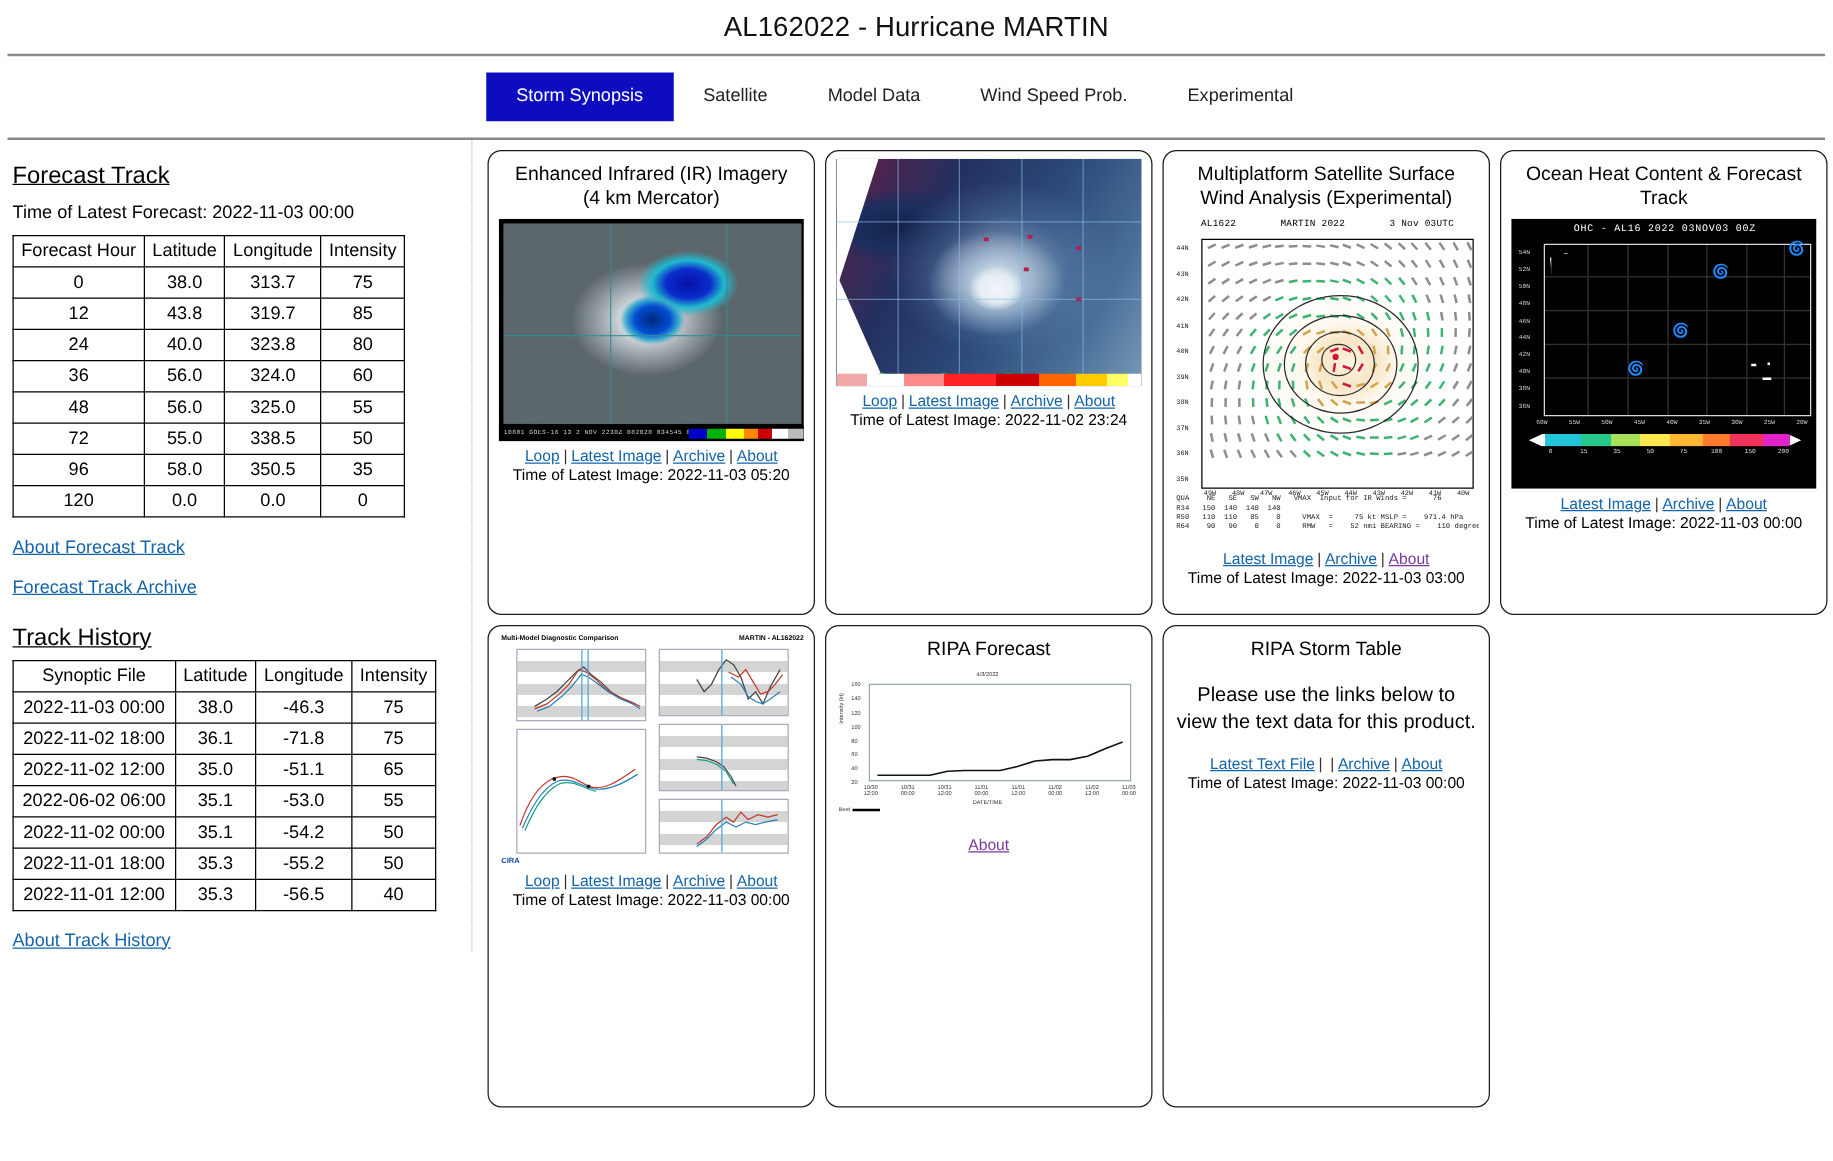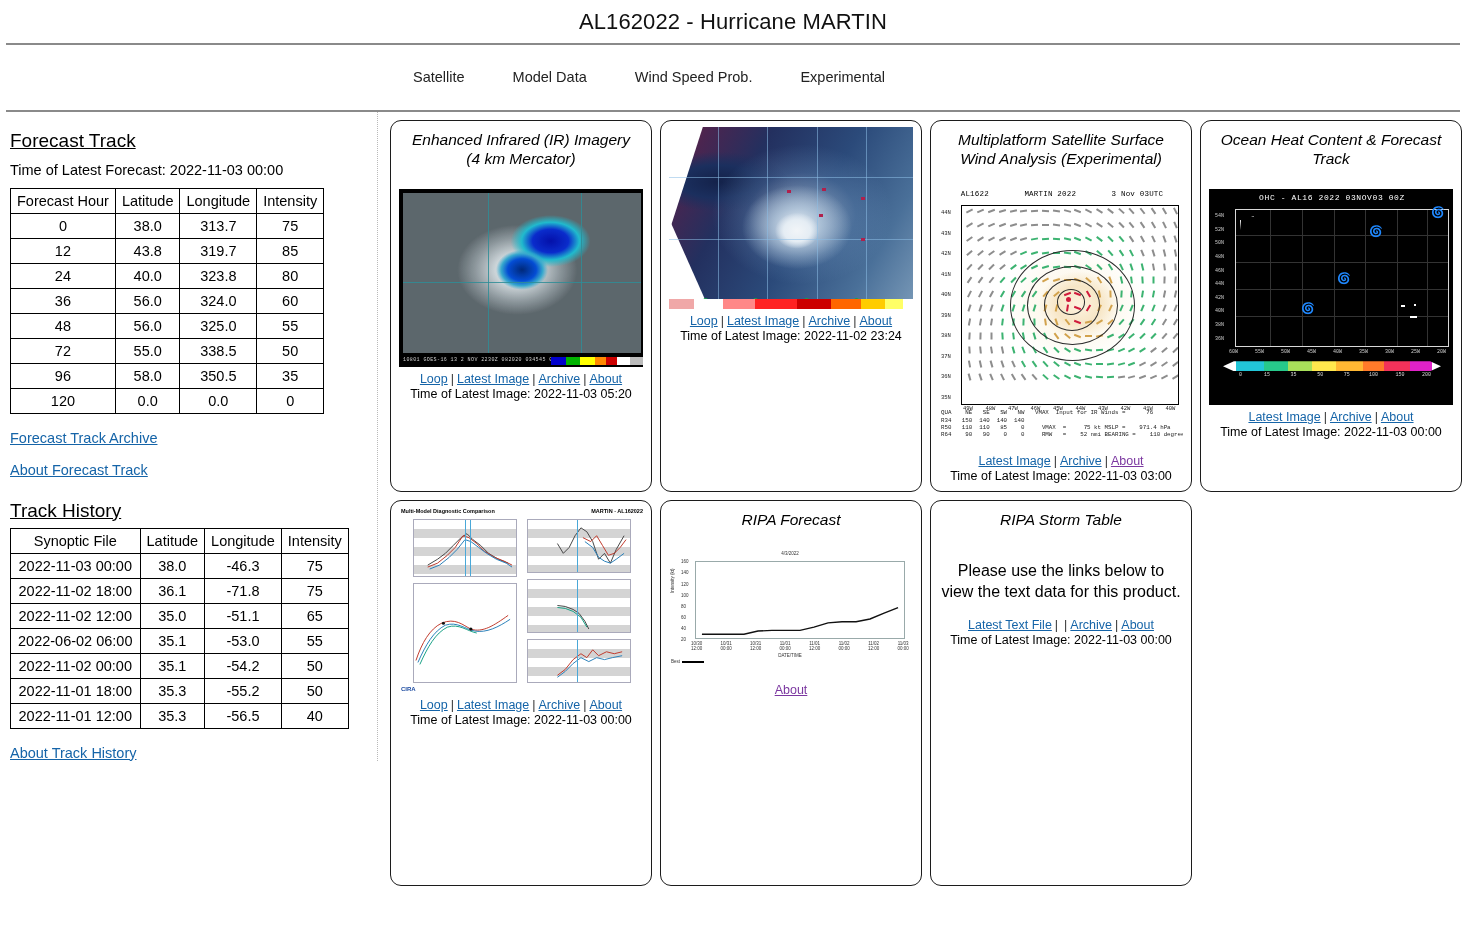--- a/index.html
+++ b/index.html
@@ -111,22 +111,21 @@
     padding: 6px 8px 8px 8px;
     flex: 0 0 262px;
     width: 262px;
   }
   .card.r1 { height: 372px; }
   .card.r2 { height: 386px; }
   .card-title {
     text-align: center;
     font-size: 15.5px;
     line-height: 1.28;
-    padding: 3px 4px 20px 4px;
-    font-style: italic;
+    padding: 3px 4px 6px 4px;
   }
   .links {
     text-align: center;
     font-size: 12.5px;
     margin-top: 5px;
     color: #333;
   }
   .links a {
     color: #1564a8;
     text-decoration: underline;
@@ -305,20 +304,21 @@
   .ripa-legend { position:absolute; left:2px; top:110px; font-size:4.5px; color:#333; }
   .ripa-legend i { display:inline-block; width:22px; height:2px; background:#000; vertical-align:middle; margin-left:2px; }
 </style>
 </head>
 <body>
 
 <div>
   <div class="page-title">AL162022 - Hurricane MARTIN</div>
   <div class="hr"></div>
   <div class="tabbar">
+    <div class="tab active">Storm Synopsis</div>
     <div class="tab">Satellite</div>
     <div class="tab">Model Data</div>
     <div class="tab">Wind Speed Prob.</div>
     <div class="tab">Experimental</div>
   </div>
   <div class="hr"></div>
 </div>
 
 <div class="body-wrap">
 
@@ -381,22 +381,22 @@
           </tr>
           <tr>
             <td>120</td>
             <td>0.0</td>
             <td>0.0</td>
             <td>0</td>
           </tr>
         </tbody>
     </table>
 
+    <a class="side-link">About Forecast Track</a>
     <a class="side-link">Forecast Track Archive</a>
-    <a class="side-link">About Forecast Track</a>
 
     <div class="side-head" style="margin-top:22px;">Track History</div>
 
     <table class="grid">
       <thead>
         <tr>
           <th>Synoptic File</th>
           <th>Latitude</th>
           <th>Longitude</th>
           <th>Intensity</th>

